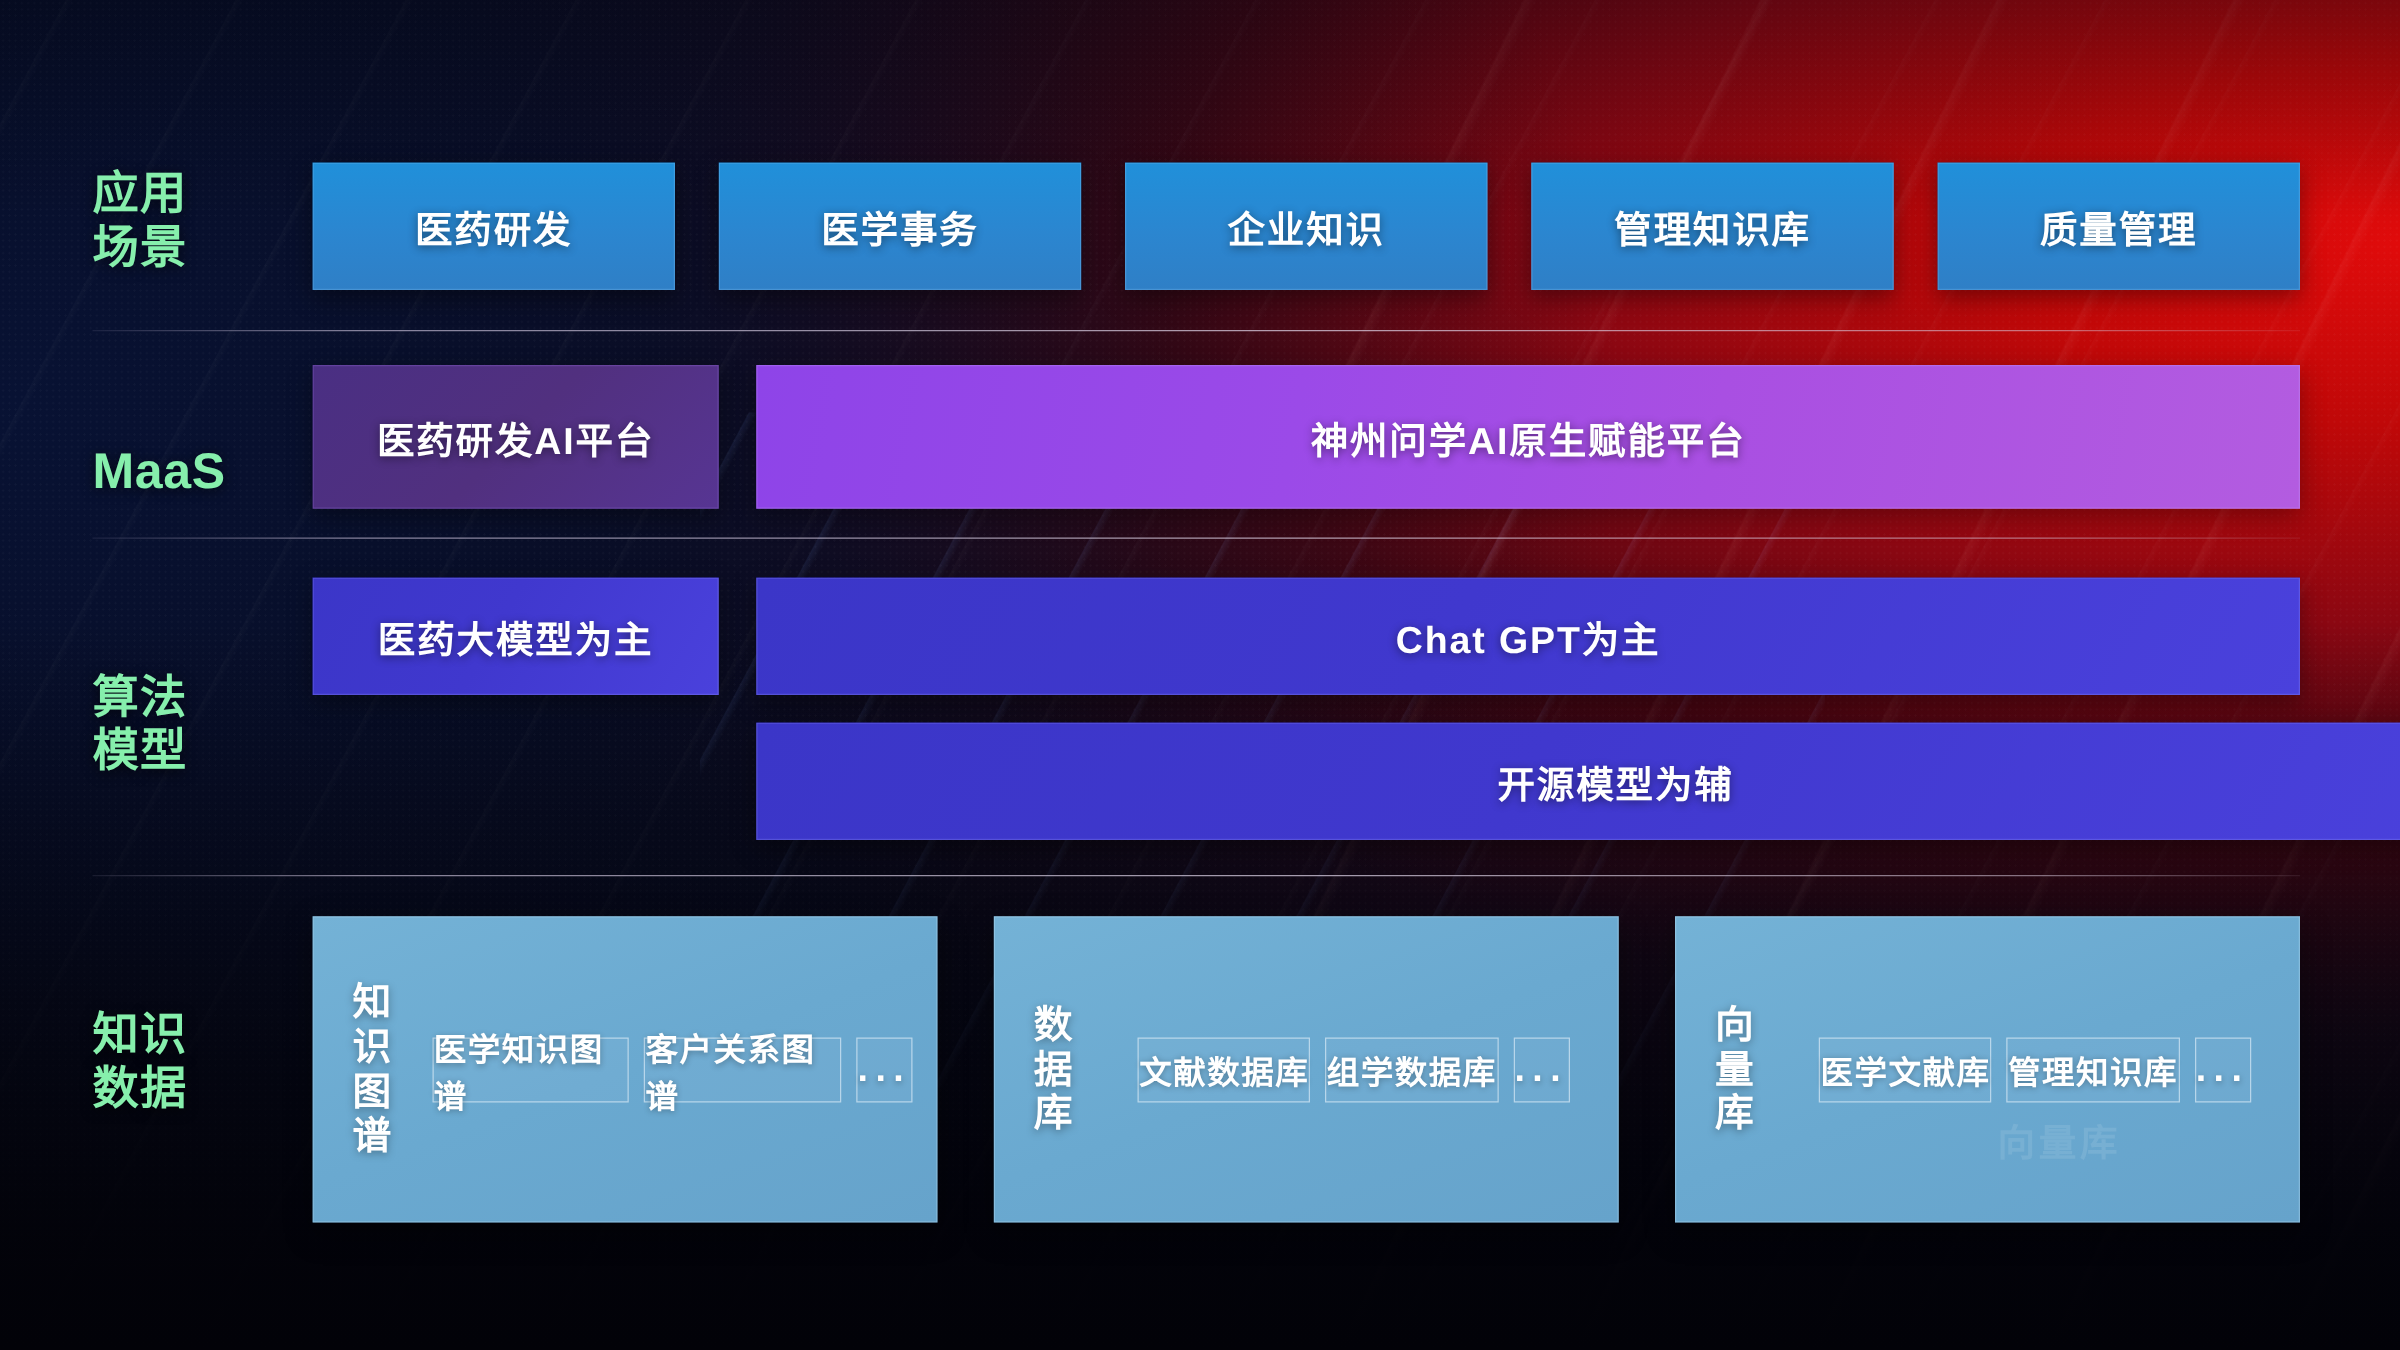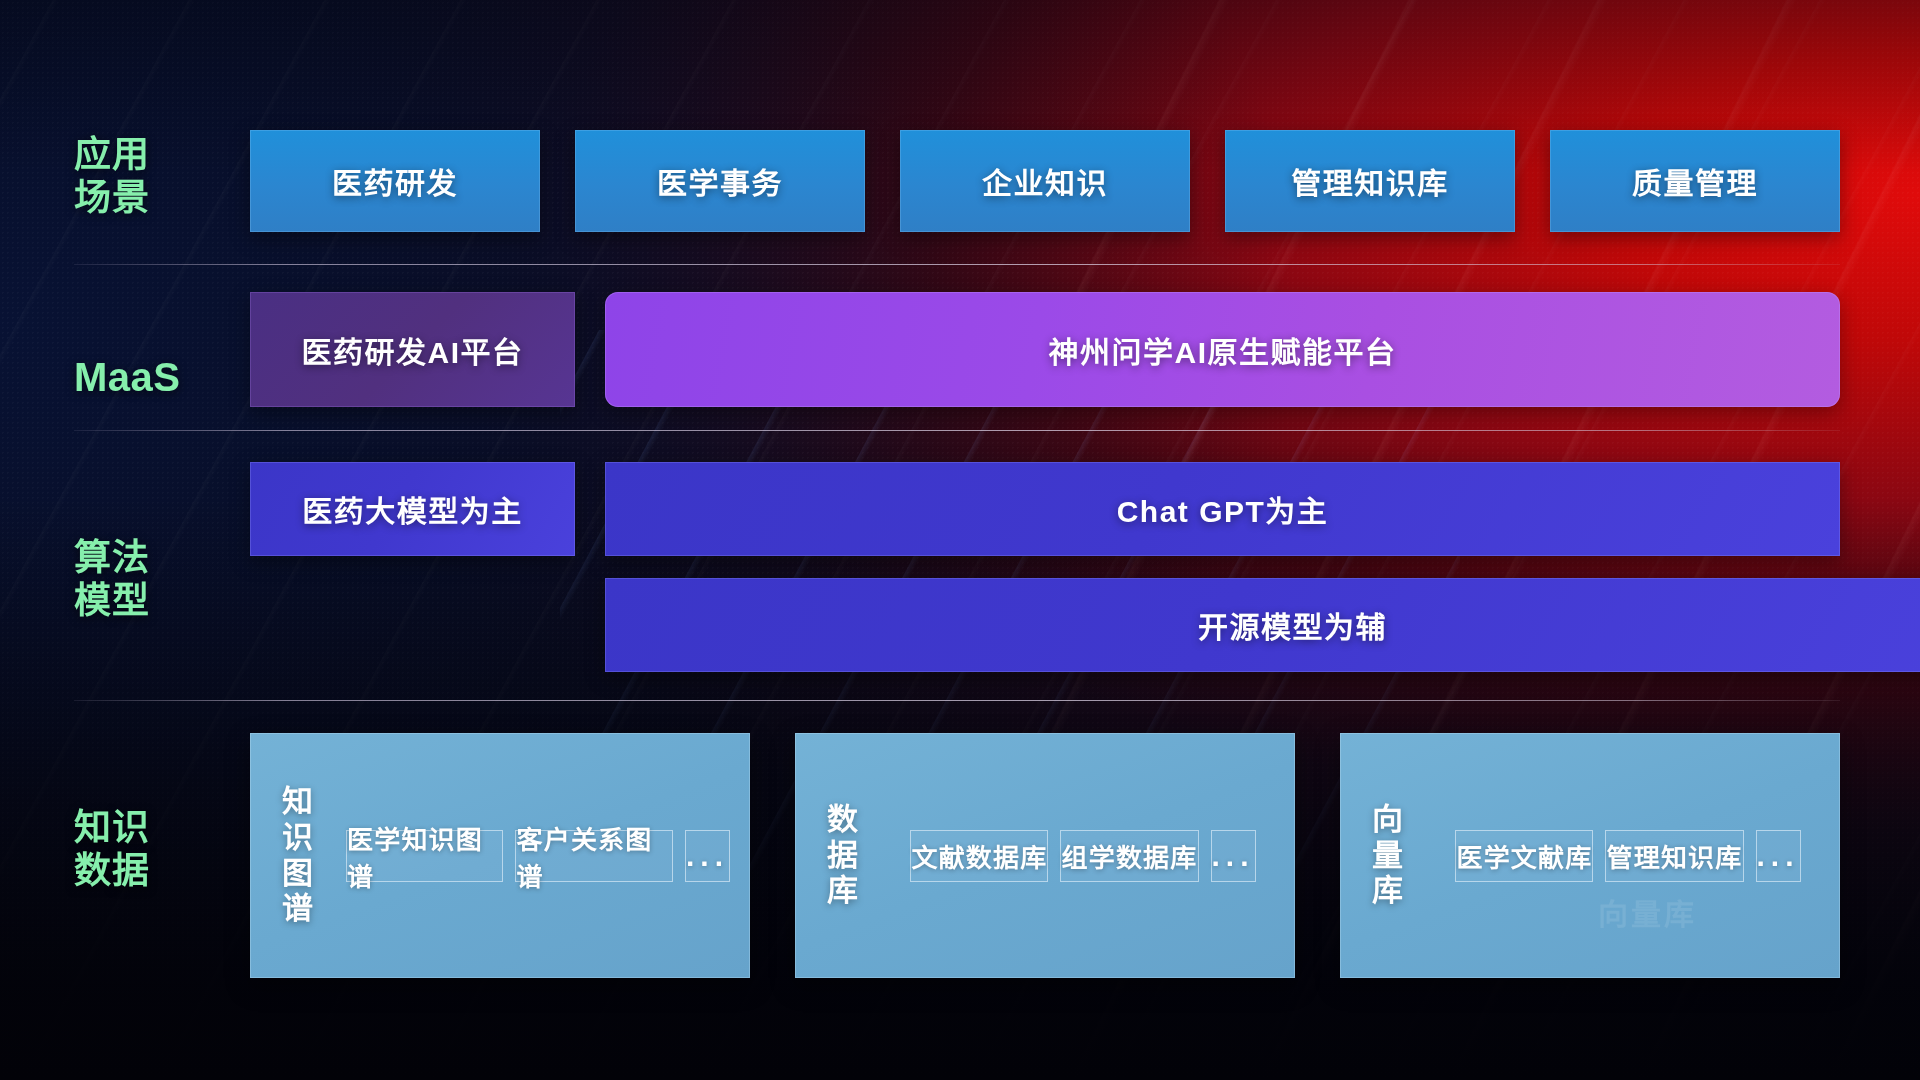--- a/index.html
+++ b/index.html
@@ -224,21 +224,21 @@
     <div class="card app-card" style="left:1225px; top:130px; width:290px;">管理知识库</div>
     <div class="card app-card" style="left:1550px; top:130px; width:290px;">质量管理</div>
 
     <div class="divider" style="top:264px;"></div>
 
     <div class="rowlabel en" style="top:337px;">
       <div>MaaS</div>
     </div>
 
     <div class="card maas-card-left" style="left:250px; top:292px; width:325px;">医药研发AI平台</div>
-    <div class="card maas-card-right" style="left:605px; top:292px; width:1235px;border-radius:13px;">神州问学AI原生赋能平台</div>
+    <div class="card maas-card-right" style="left:605px; top:292px; width:1235px;">神州问学AI原生赋能平台</div>
 
     <div class="divider" style="top:430px;"></div>
 
     <div class="rowlabel cn" style="top:520px;">
       <div>算法</div>
       <div>模型</div>
     </div>
 
     <div class="card algo-card" style="left:250px; top:462px; width:325px;">医药大模型为主</div>
     <div class="card algo-card" style="left:605px; top:462px; width:1235px;">Chat GPT为主</div>

